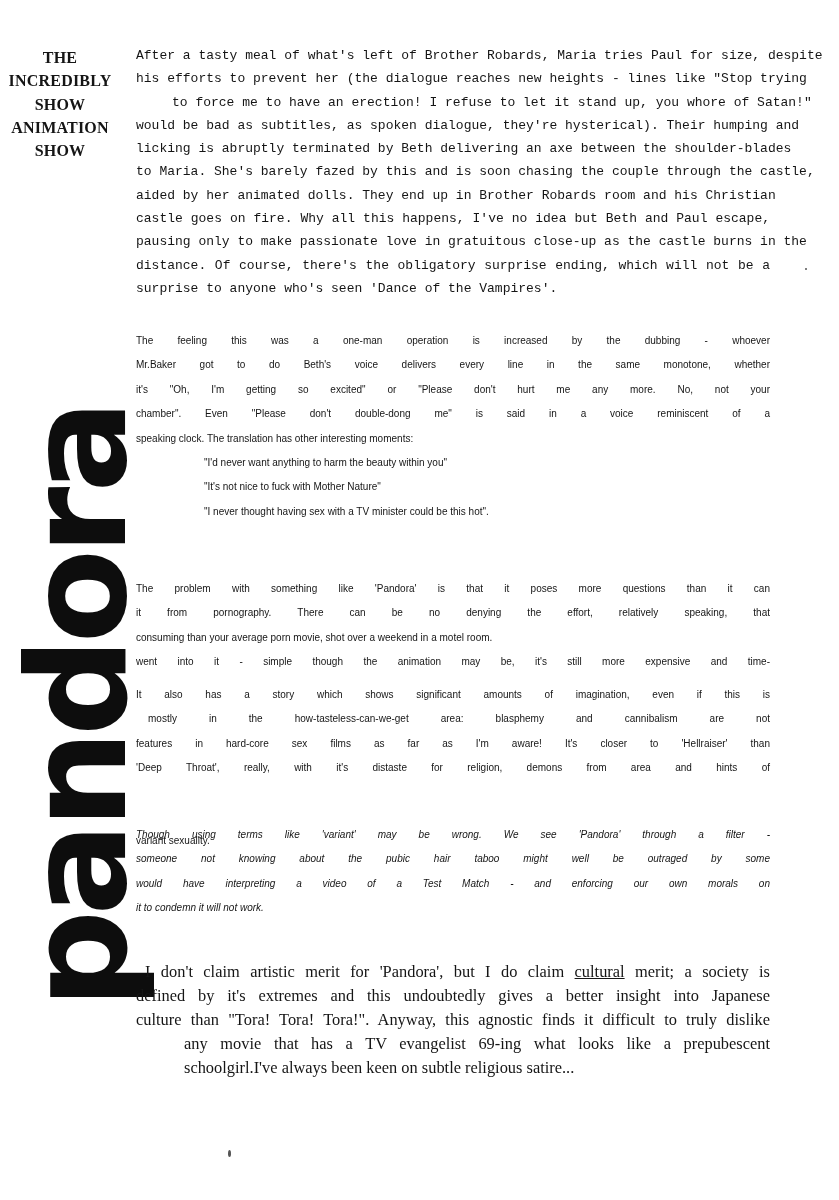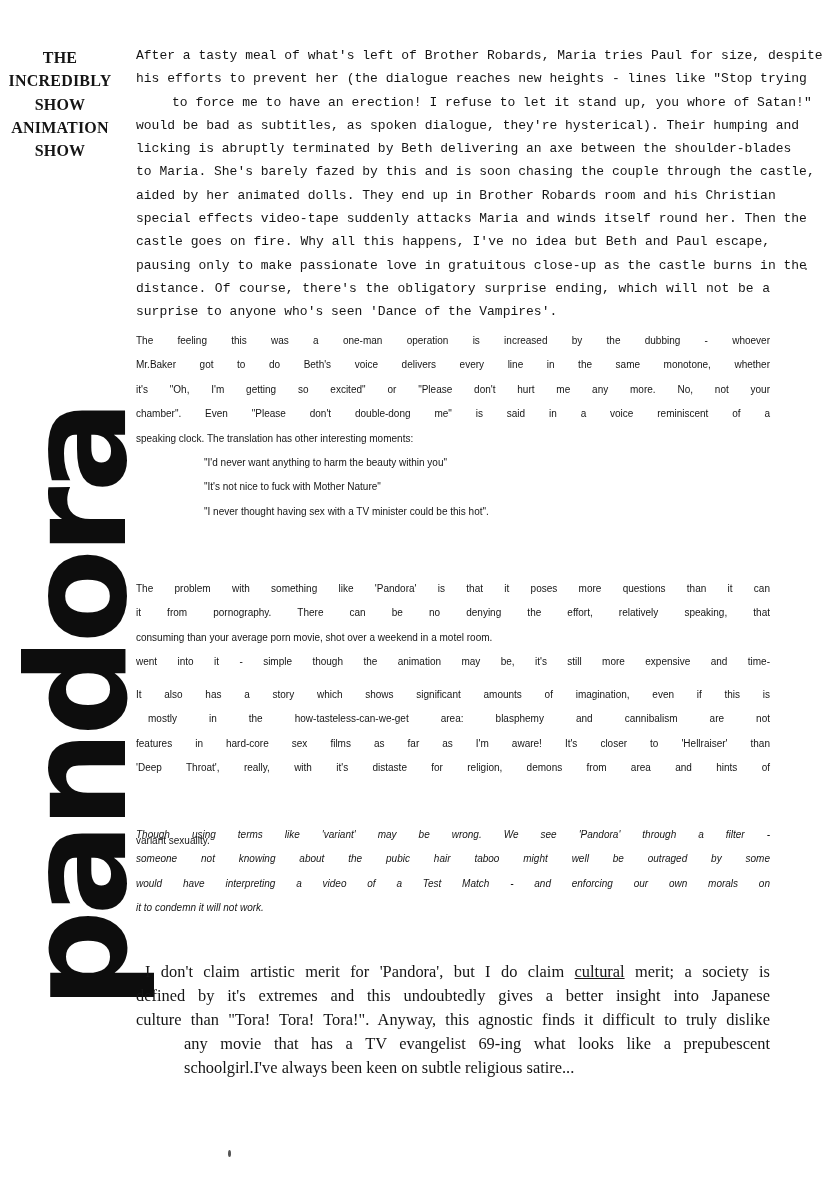--- a/index.html
+++ b/index.html
@@ -66,21 +66,20 @@
   <div class="vertical-title">pandora</div>
 
   <div class="para p1">
     <span class="ln" style="display: block;">After a tasty meal of what's left of Brother Robards, Maria tries Paul for size, despite</span>
     <span class="ln" style="display: block;">his efforts to prevent her (the dialogue reaches new heights - lines like "Stop trying</span>
     <span class="ln" style="display: block; margin-left: 36px;">to force me to have an erection! I refuse to let it stand up, you whore of Satan!"</span>
     <span class="ln" style="display: block;">would be bad as subtitles, as spoken dialogue, they're hysterical). Their humping and</span>
     <span class="ln" style="display: block;">licking is abruptly terminated by Beth delivering an axe between the shoulder-blades</span>
     <span class="ln" style="display: block;">to Maria. She's barely fazed by this and is soon chasing the couple through the castle,</span>
     <span class="ln" style="display: block;">aided by her animated dolls. They end up in Brother Robards room and his Christian</span>
-    <span class="ln" style="display: block;">special effects video-tape suddenly attacks Maria and winds itself round her. Then the</span>
     <span class="ln" style="display: block;">castle goes on fire. Why all this happens, I've no idea but Beth and Paul escape,</span>
     <span class="ln" style="display: block;">pausing only to make passionate love in gratuitous close-up as the castle burns in the</span>
     <span class="ln" style="display: block;">distance. Of course, there's the obligatory surprise ending, which will not be a</span>
     <span class="ln last" style="display: block;">surprise to anyone who's seen 'Dance of the Vampires'.</span>
   </div>
 
   <div class="para p-cond p2">
     <span class="ln" style="display: block;">The feeling this was a one-man operation is increased by the dubbing - whoever</span>
     <span class="ln" style="display: block;">Mr.Baker got to do Beth's voice delivers every line in the same monotone, whether</span>
     <span class="ln" style="display: block;">it's "Oh, I'm getting so excited" or "Please don't hurt me any more. No, not your</span>

